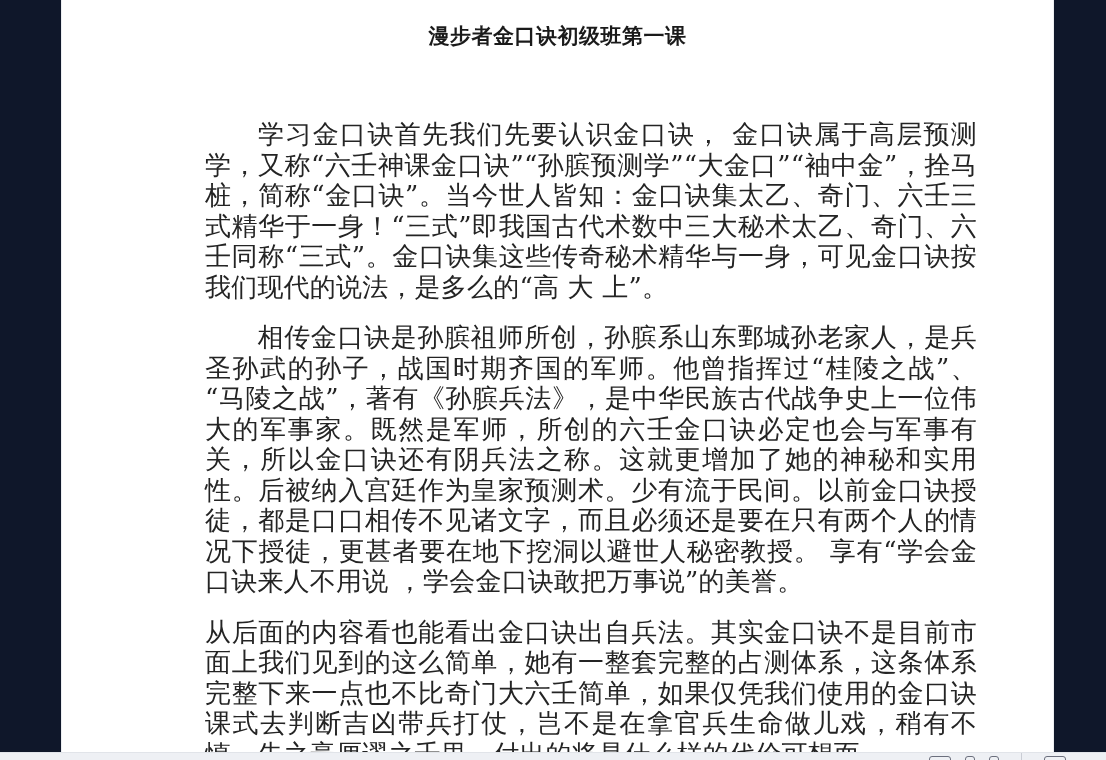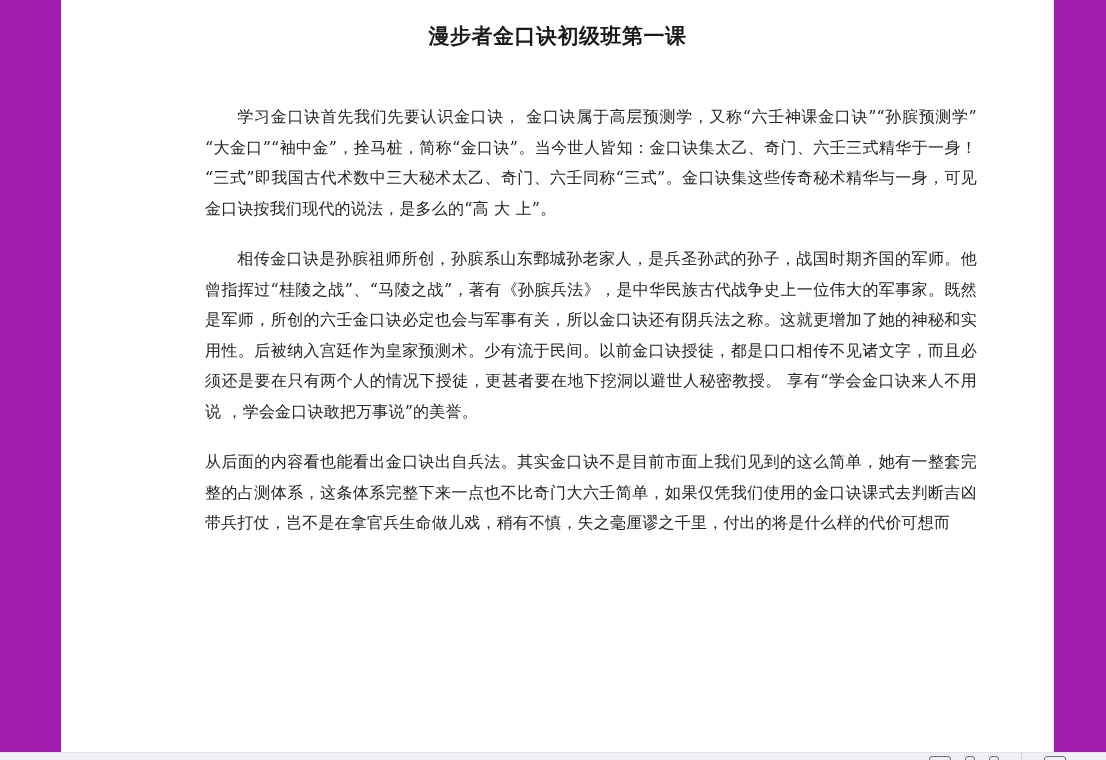--- a/index.html
+++ b/index.html
@@ -12,21 +12,21 @@
     height: 760px;
     overflow: hidden;
     background: #f6f7f9;
     font-family: "Liberation Serif", "DejaVu Serif", serif;
   }
 
   #viewer {
     position: relative;
     width: 1106px;
     height: 760px;
-    background: #a21caf;
+    background: #0f172a;
     overflow: hidden;
   }
 
   
   #page-scroll {
     position: absolute;
     left: 0;
     top: 0;
     width: 1106px;
     height: 752px;
@@ -53,22 +53,22 @@
     color: #1a1a1a;
     font-family: "DejaVu Serif", "Liberation Serif", serif;
   }
 
   #body-text {
     margin: 0;
     padding: 52px 76px 0 143px;
   }
 
   .para {
-    margin: 0 0 20px 0;
-    font-size: 16px;
+    margin: 17px 0 20px 0;
+    font-size: 26px;
     line-height: 30.5px;
     color: #242424;
     text-align: justify;
     text-justify: inter-character;
     letter-spacing: 0.2px;
     font-family: "DejaVu Serif", "Liberation Serif", serif;
   }
 
   .para.tight {
     margin-bottom: 0;

